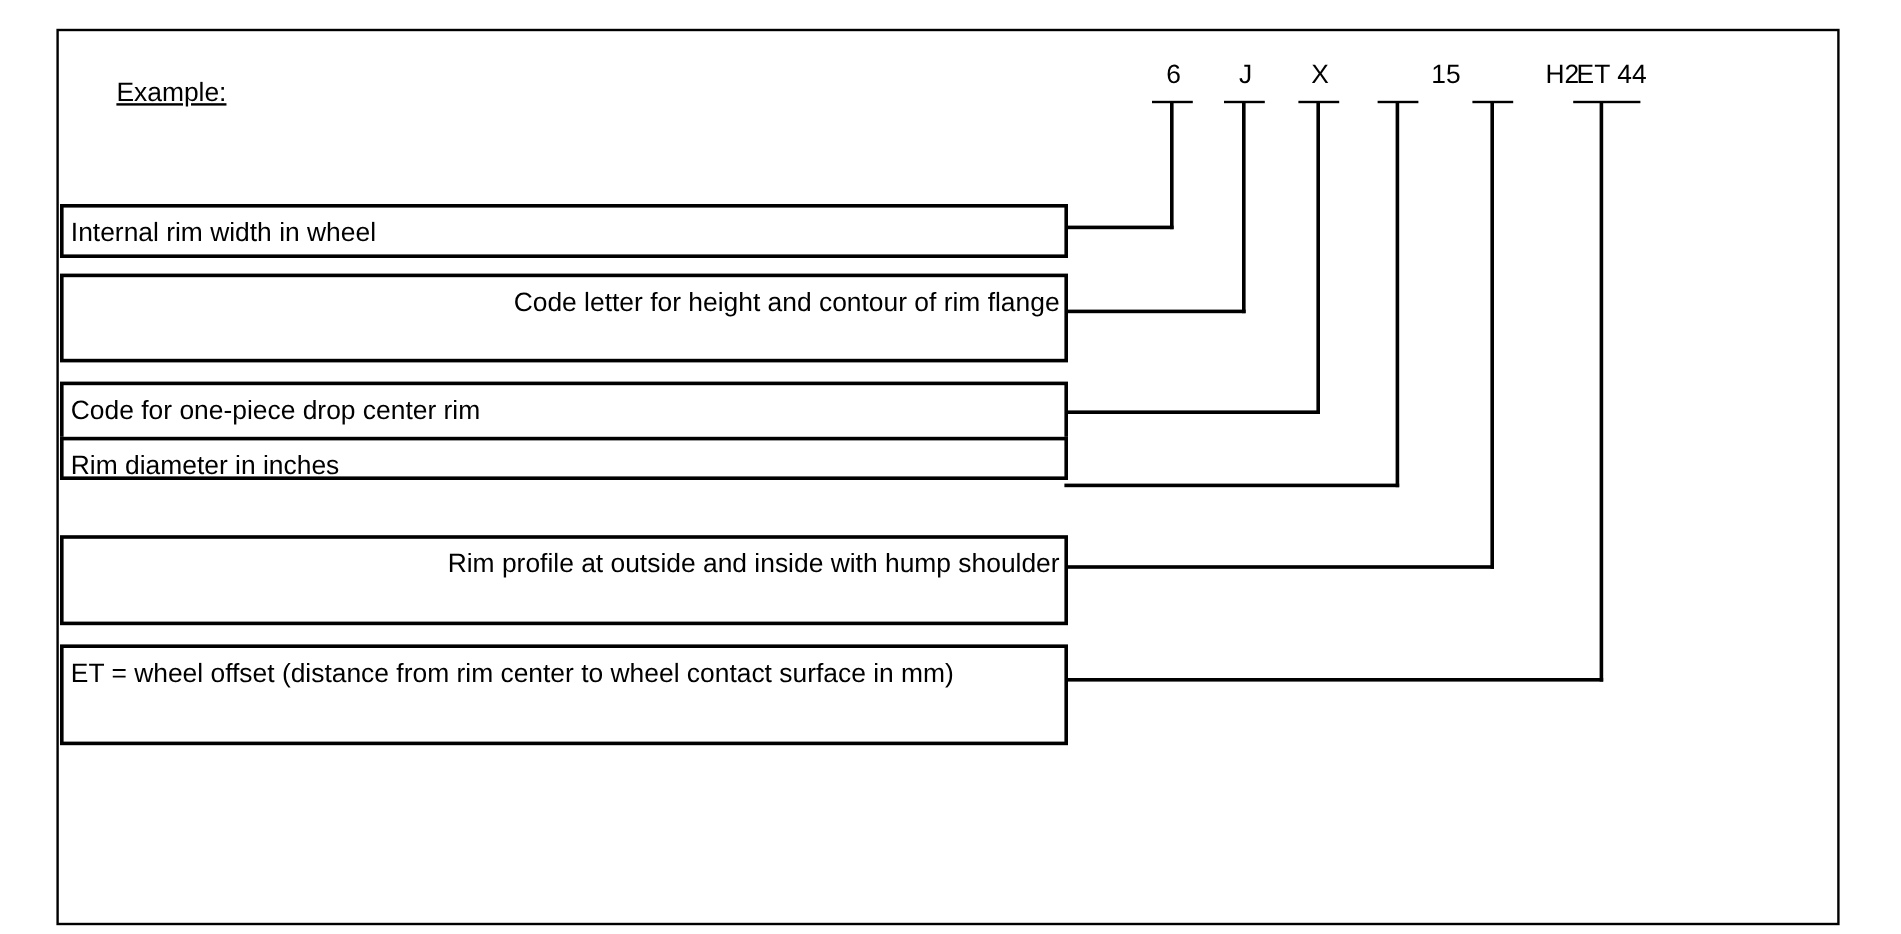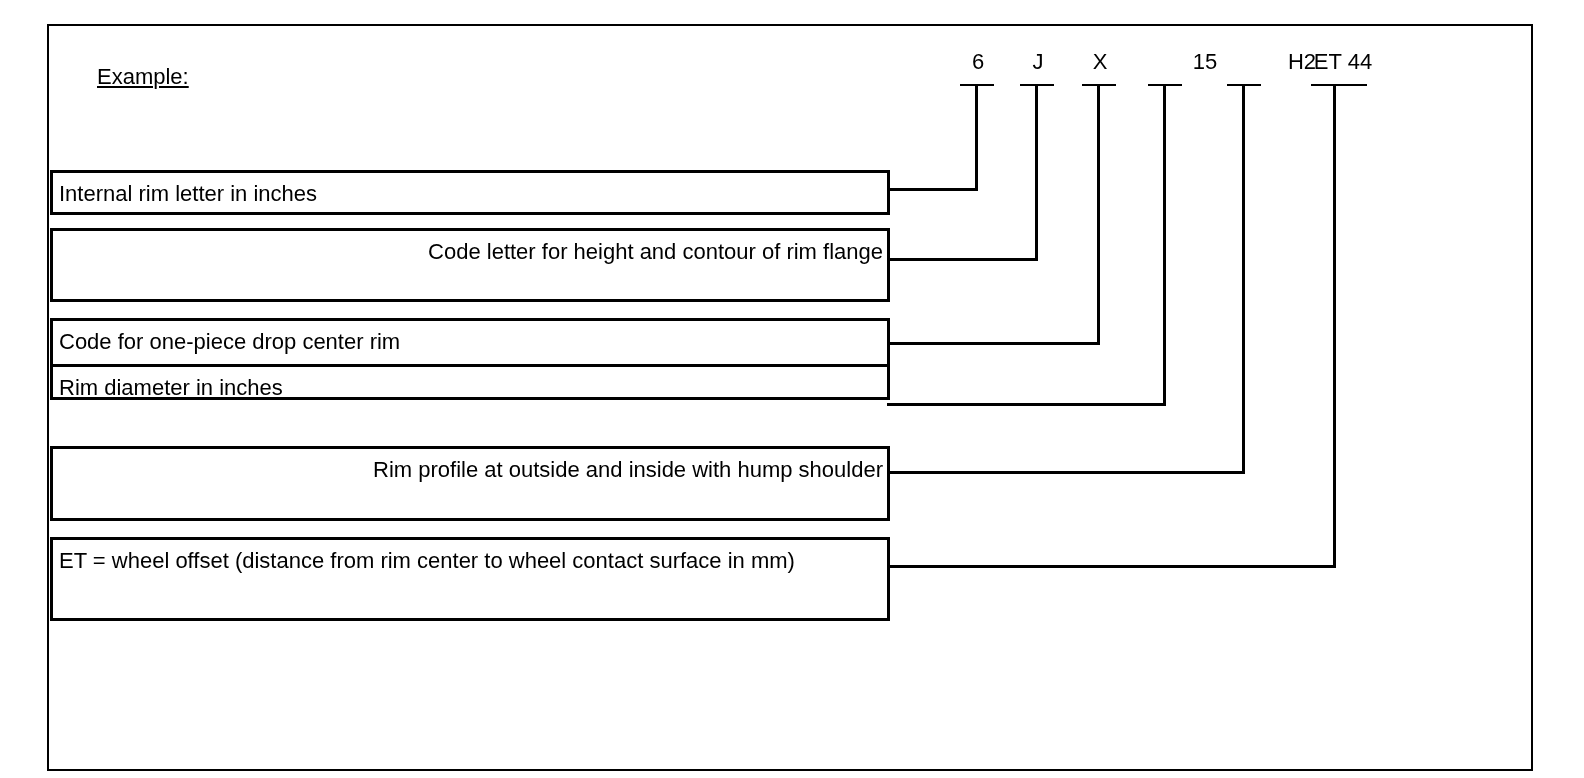--- a/index.html
+++ b/index.html
@@ -146,21 +146,21 @@
 <div class="vline v6"></div>
 
 <div class="hline h1"></div>
 <div class="hline h2"></div>
 <div class="hline h3"></div>
 <div class="hline h4"></div>
 <div class="hline h5"></div>
 <div class="hline h6"></div>
 
 <div class="box b1">
-  <span class="box-text">Internal rim letter in inches</span>
+  <span class="box-text">Internal rim width in wheel</span>
 </div>
 <div class="box b2">
   <span class="box-text">Code letter for height and contour of rim flange</span>
 </div>
 <div class="box b3">
   <span class="box-text">Code for one-piece drop center rim</span>
 </div>
 <div class="box b4">
   <span class="box-text">Rim diameter in inches</span>
 </div>

